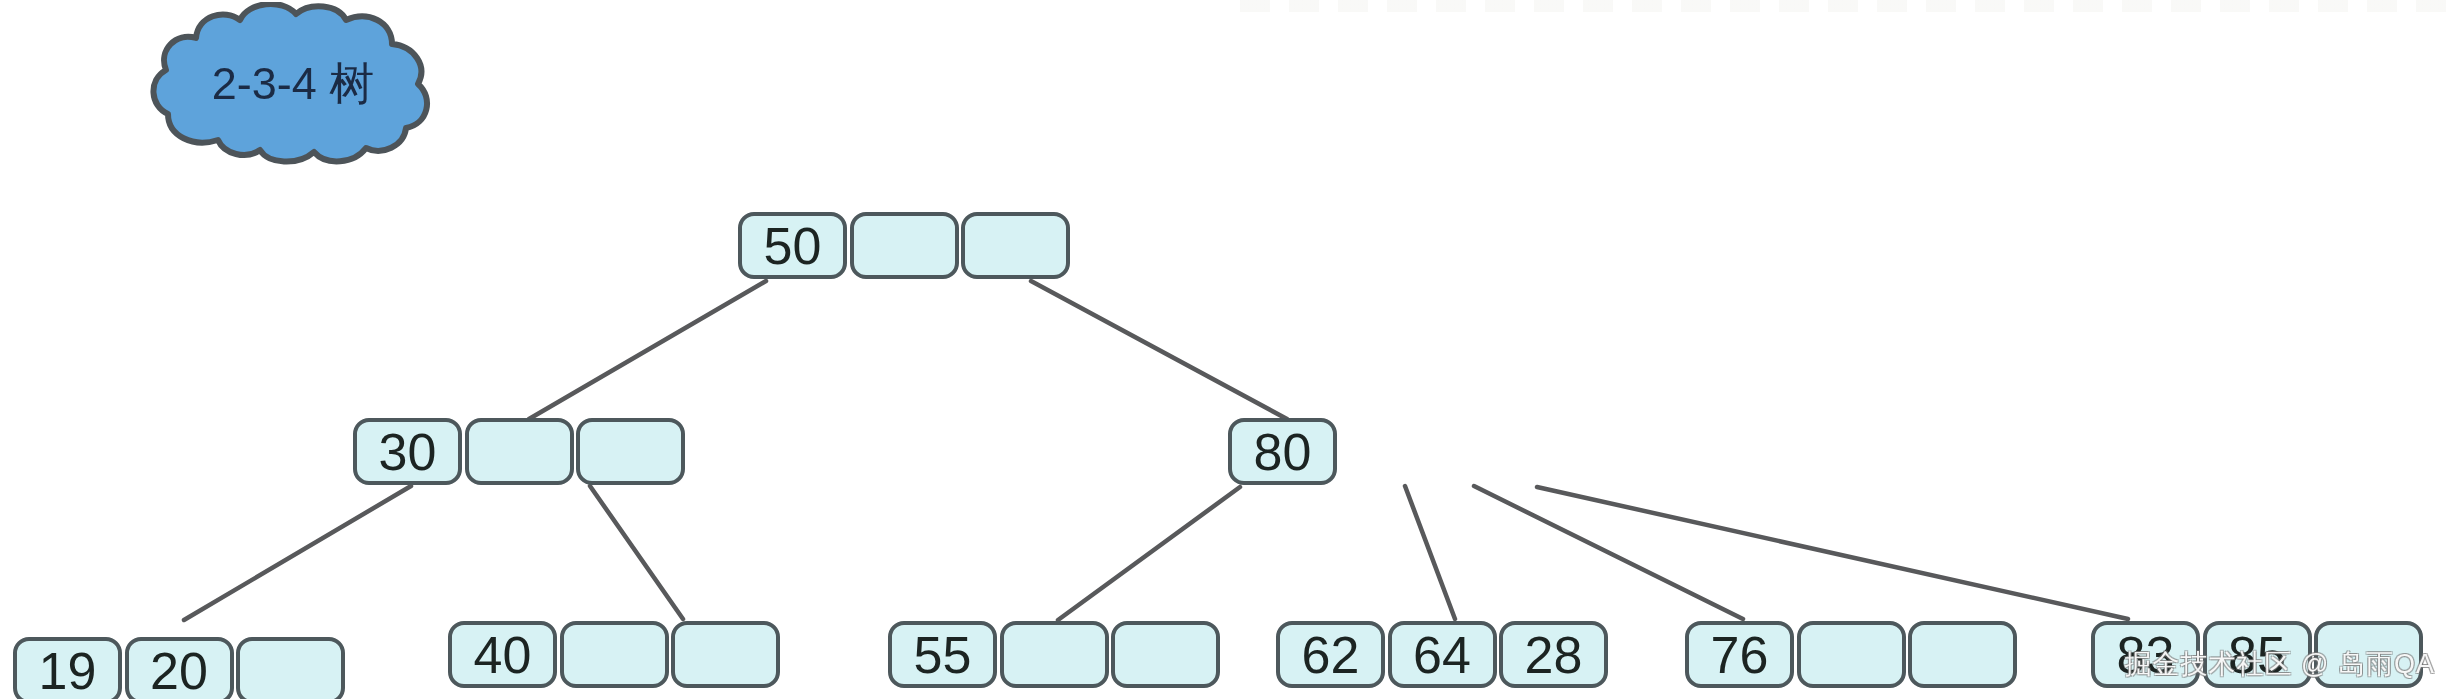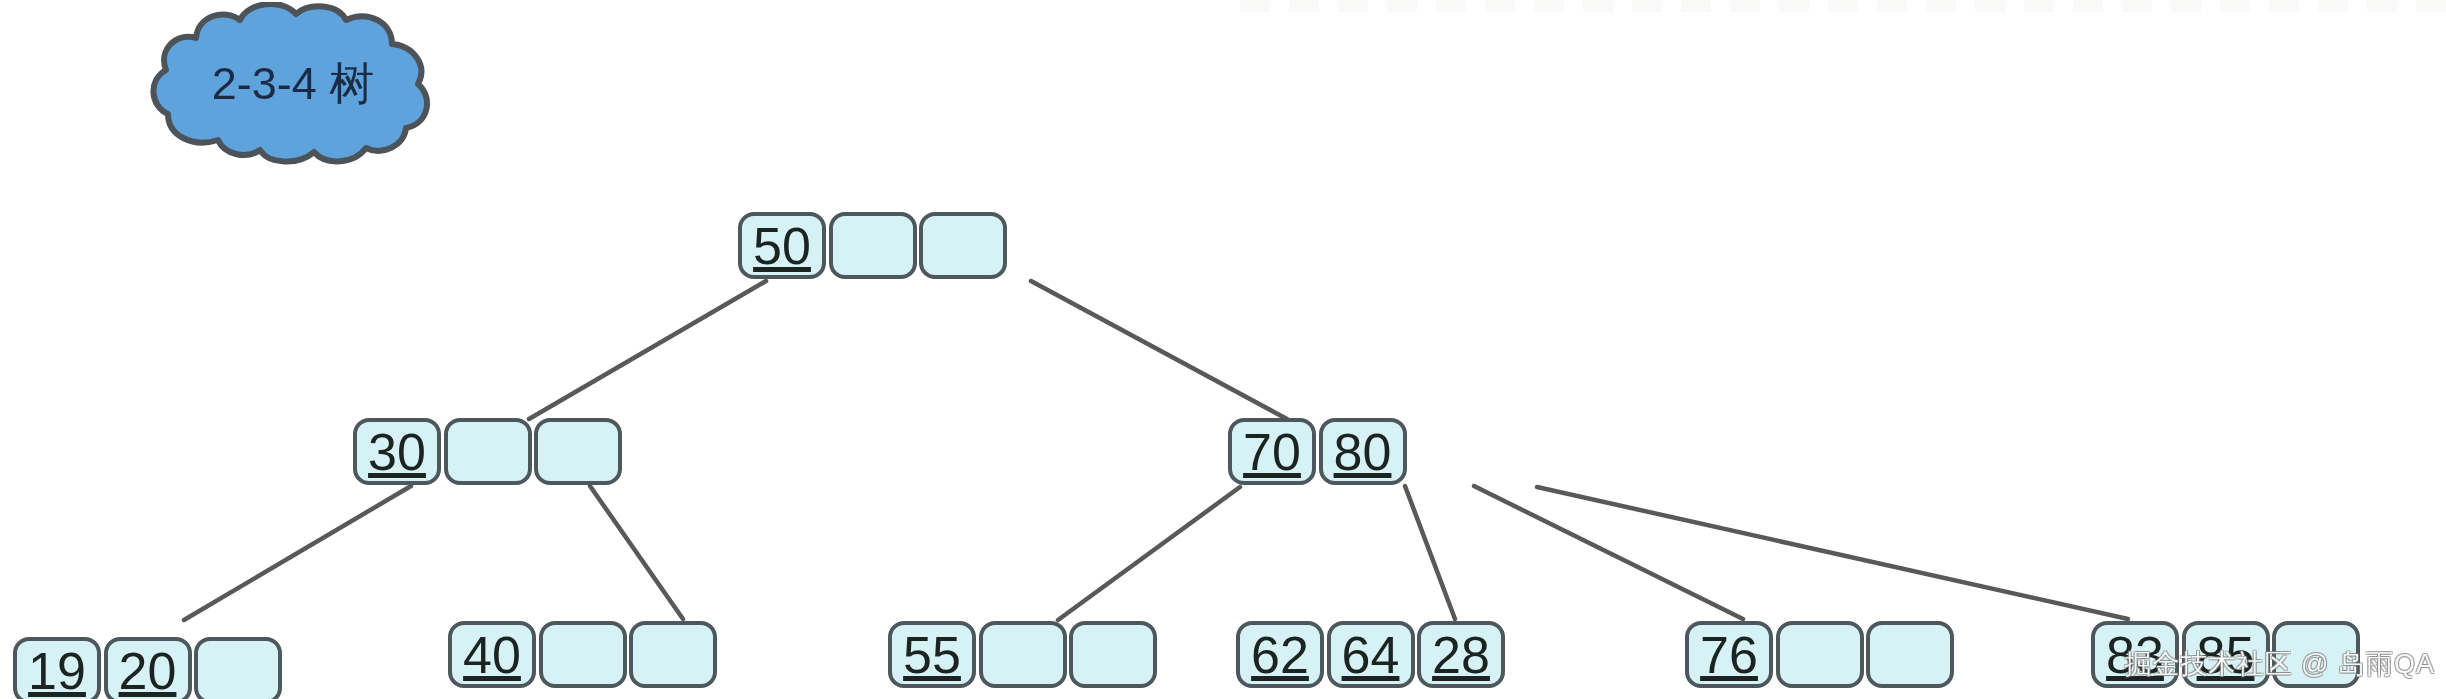--- a/index.html
+++ b/index.html
@@ -17,32 +17,31 @@
     width: 2446px; height: 699px;
     pointer-events: none;
   }
   .tree-node {
     position: absolute;
     display: flex;
     gap: 2.5px;
   }
   .node-cell {
     box-sizing: border-box;
-    width: 88px;
+    width: 109px;
     height: 67px;
     background: #d7f2f4;
     border: 4px solid #4d585c;
     border-radius: 16px;
     display: flex;
     align-items: center;
     justify-content: center;
     font-size: 52px;
     color: #1c2422;
     line-height: 1;
-    text-decoration: underline;
   }
   #cloud-wrap {
     position: absolute;
     left: 148px;
     top: 2px;
     width: 290px;
     height: 170px;
   }
   #cloud-wrap text {
     font-family: "Liberation Sans", "DejaVu Sans", sans-serif;
@@ -100,39 +99,38 @@
         <div class="node-cell">50</div>
         <div class="node-cell"></div>
         <div class="node-cell"></div>
       </div>
       <div class="tree-node" style="left: 353px; top: 418px;">
         <div class="node-cell">30</div>
         <div class="node-cell"></div>
         <div class="node-cell"></div>
       </div>
       <div class="tree-node" style="left: 1228px; top: 418px;">
-        <div class="node-cell">70</div>
         <div class="node-cell">80</div>
       </div>
       <div class="tree-node" style="left: 13px; top: 621px; margin-top: 16px;">
         <div class="node-cell">19</div>
         <div class="node-cell">20</div>
         <div class="node-cell"></div>
       </div>
       <div class="tree-node" style="left: 448px; top: 621px;">
         <div class="node-cell">40</div>
         <div class="node-cell"></div>
         <div class="node-cell"></div>
       </div>
       <div class="tree-node" style="left: 888px; top: 621px;">
         <div class="node-cell">55</div>
         <div class="node-cell"></div>
         <div class="node-cell"></div>
       </div>
-      <div class="tree-node" style="left: 1236px; top: 621px; justify-content: flex-end;">
+      <div class="tree-node" style="left: 1276px; top: 621px; justify-content: flex-end;">
         <div class="node-cell">62</div>
         <div class="node-cell">64</div>
         <div class="node-cell">28</div>
       </div>
       <div class="tree-node" style="left: 1685px; top: 621px;">
         <div class="node-cell">76</div>
         <div class="node-cell"></div>
         <div class="node-cell"></div>
       </div>
       <div class="tree-node" style="left: 2091px; top: 621px; justify-content: space-between;">

